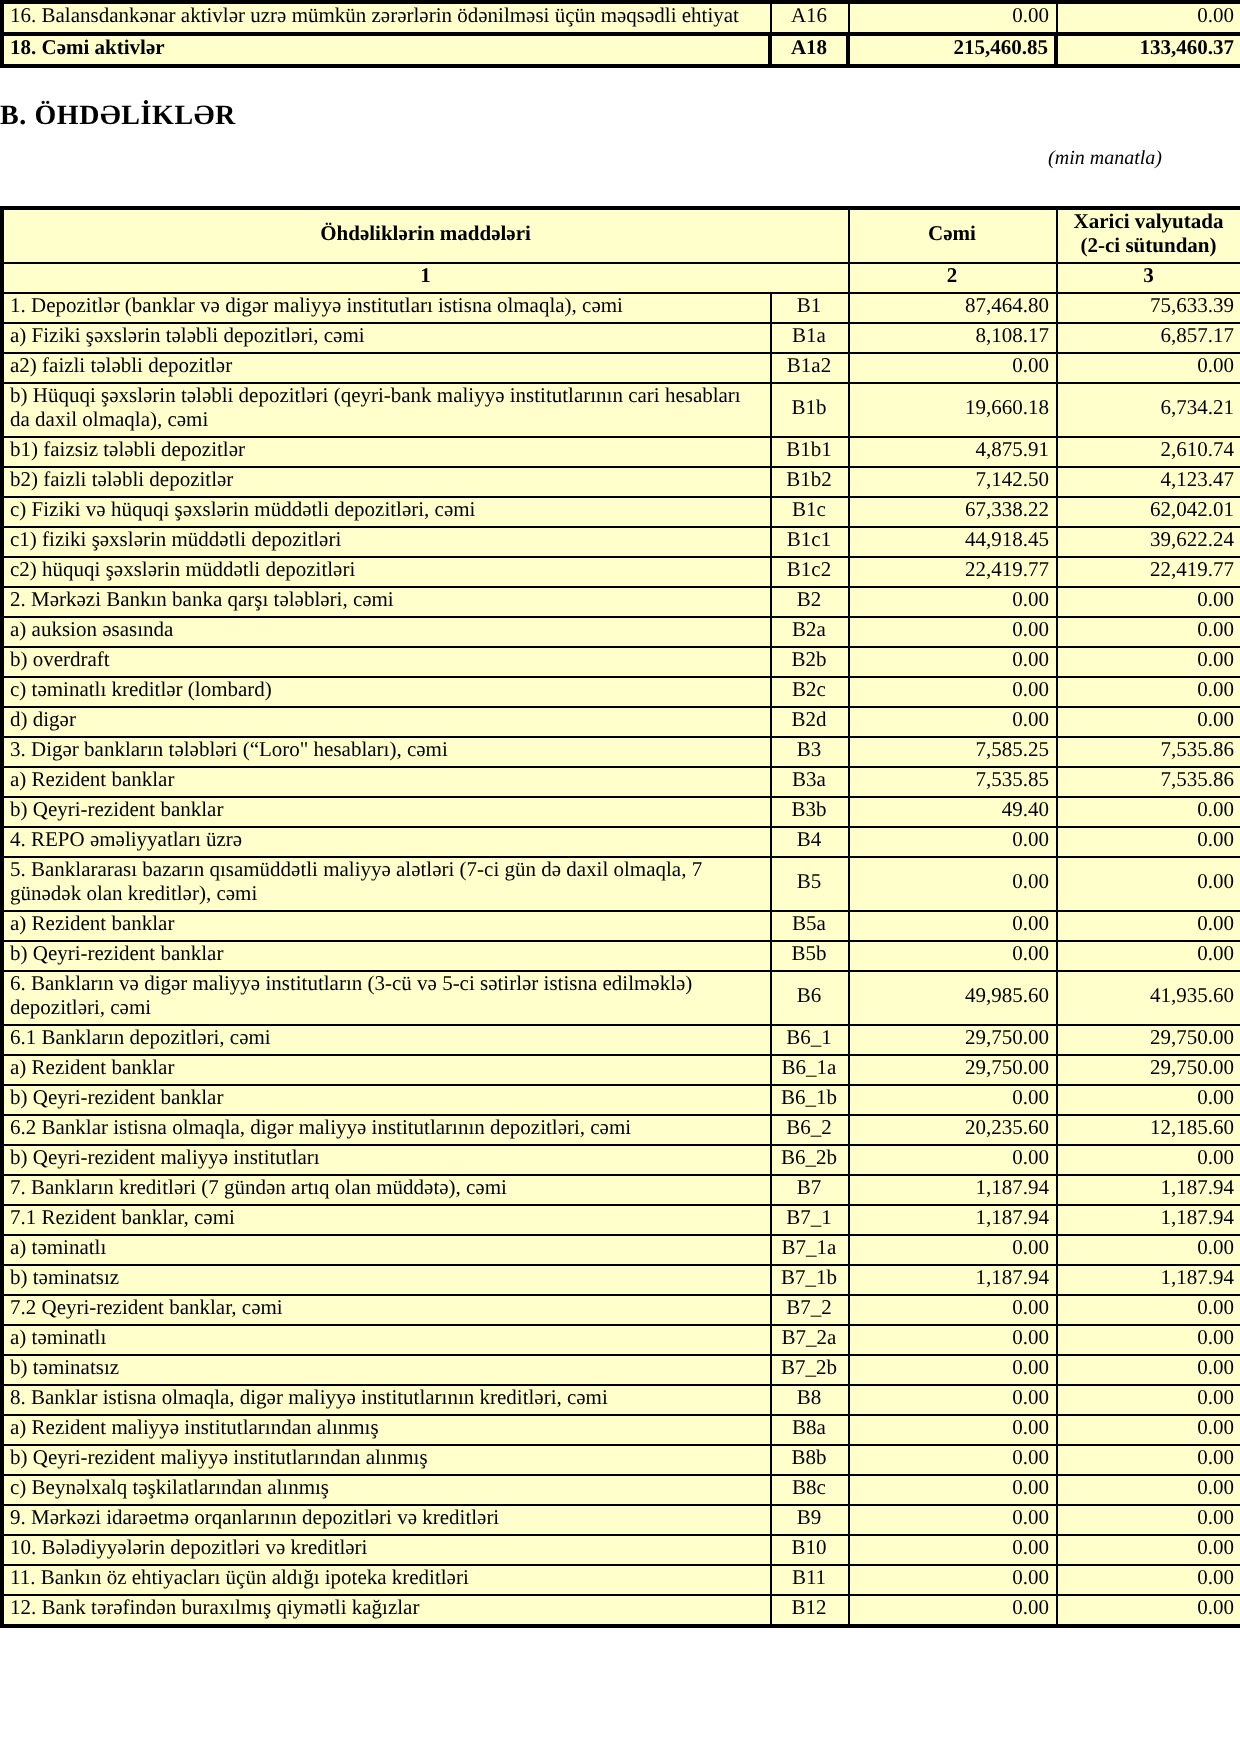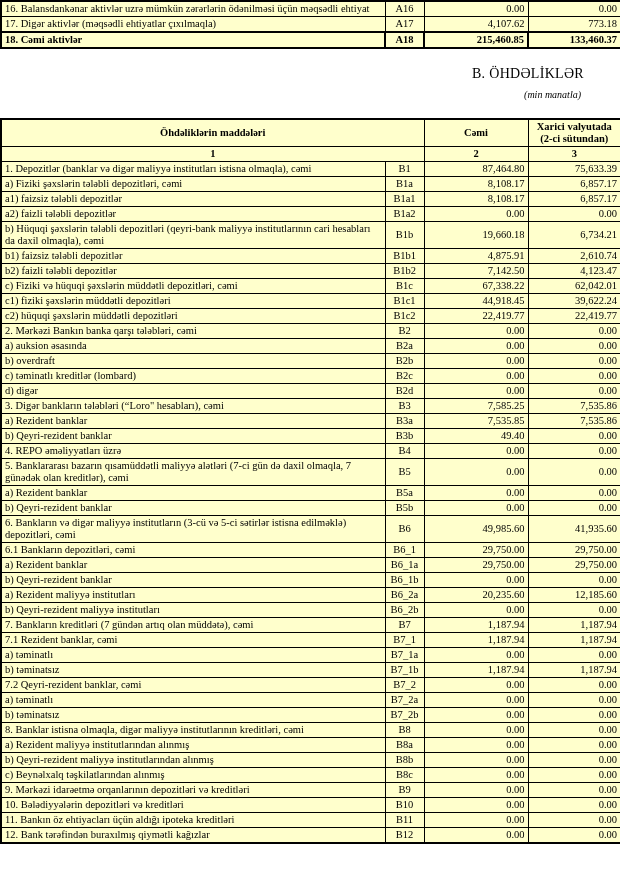--- a/index.html
+++ b/index.html
@@ -30,22 +30,22 @@
   }
   th.colnum { padding: 0 2px; }
   td.lbl { text-align: left; }
   td.ind1 { padding-left: 14px; }
   td.ind2 { padding-left: 27px; }
   td.code { text-align: center; padding-left: 1px; padding-right: 1px; margin-left: 33px; }
   td.val { text-align: right; padding-right: 4px; }
   td.white { background: #ffffff; }
   tr.bold-row td { font-weight: bold; border-width: 2px; }
   .section-title {
-    text-align: right;
-    font-weight: normal;
+    text-align: left;
+    font-weight: bold;
     font-size: 14px;
     margin: 17px 0 0 0;
     letter-spacing: 0.3px;
   }
   .unit-note {
     text-align: right;
     font-style: italic;
     font-size: 10px;
     margin: 7px 3px 18px 0;
   }
@@ -61,26 +61,20 @@
         <col style="width:39px">
         <col style="width:104px">
         <col style="width:93px">
     </colgroup>
     <tbody>
         <tr>
           <td class="lbl ind0">16. Balansdankənar aktivlər uzrə mümkün zərərlərin ödənilməsi üçün məqsədli ehtiyat</td>
           <td class="code">A16</td>
           <td class="val">0.00</td>
           <td class="val">0.00</td>
-        </tr>
-        <tr>
-          <td class="lbl ind0">17. Digər aktivlər (məqsədli ehtiyatlar çıxılmaqla)</td>
-          <td class="code">A17</td>
-          <td class="val">4,107.62</td>
-          <td class="val">773.18</td>
         </tr>
         <tr class="bold-row">
           <td class="lbl ind0">18. Cəmi aktivlər</td>
           <td class="code">A18</td>
           <td class="val">215,460.85</td>
           <td class="val">133,460.37</td>
         </tr>
       </tbody>
   </table>
 
@@ -113,26 +107,20 @@
           <td class="val">87,464.80</td>
           <td class="val">75,633.39</td>
         </tr>
         <tr>
           <td class="lbl ind1">a)  Fiziki şəxslərin tələbli depozitləri, cəmi</td>
           <td class="code">B1a</td>
           <td class="val">8,108.17</td>
           <td class="val">6,857.17</td>
         </tr>
         <tr>
-          <td class="lbl ind2">a1) faizsiz tələbli depozitlər</td>
-          <td class="code">B1a1</td>
-          <td class="val white">8,108.17</td>
-          <td class="val white">6,857.17</td>
-        </tr>
-        <tr>
           <td class="lbl ind2">a2) faizli tələbli depozitlər</td>
           <td class="code">B1a2</td>
           <td class="val white">0.00</td>
           <td class="val white">0.00</td>
         </tr>
         <tr>
           <td class="lbl ind0">b) Hüquqi şəxslərin tələbli depozitləri (qeyri-bank maliyyə institutlarının cari hesabları da daxil olmaqla), cəmi</td>
           <td class="code">B1b</td>
           <td class="val">19,660.18</td>
           <td class="val">6,734.21</td>
@@ -257,24 +245,24 @@
           <td class="val white">29,750.00</td>
           <td class="val white">29,750.00</td>
         </tr>
         <tr>
           <td class="lbl ind1">b) Qeyri-rezident banklar</td>
           <td class="code">B6_1b</td>
           <td class="val white">0.00</td>
           <td class="val white">0.00</td>
         </tr>
         <tr>
-          <td class="lbl ind1">a) Rezident maliyyə institutları</td>
-          <td class="code">B6_2a</td>
-          <td class="val white">20,235.60</td>
-          <td class="val white">12,185.60</td>
+          <td class="lbl ind0">6.2 Banklar istisna olmaqla, digər maliyyə institutlarının depozitləri, cəmi</td>
+          <td class="code">B6_2</td>
+          <td class="val">20,235.60</td>
+          <td class="val">12,185.60</td>
         </tr>
         <tr>
           <td class="lbl ind1">b) Qeyri-rezident maliyyə institutları</td>
           <td class="code">B6_2b</td>
           <td class="val white">0.00</td>
           <td class="val white">0.00</td>
         </tr>
         <tr>
           <td class="lbl ind0">7. Bankların kreditləri (7 gündən artıq olan müddətə), cəmi</td>
           <td class="code">B7</td>

